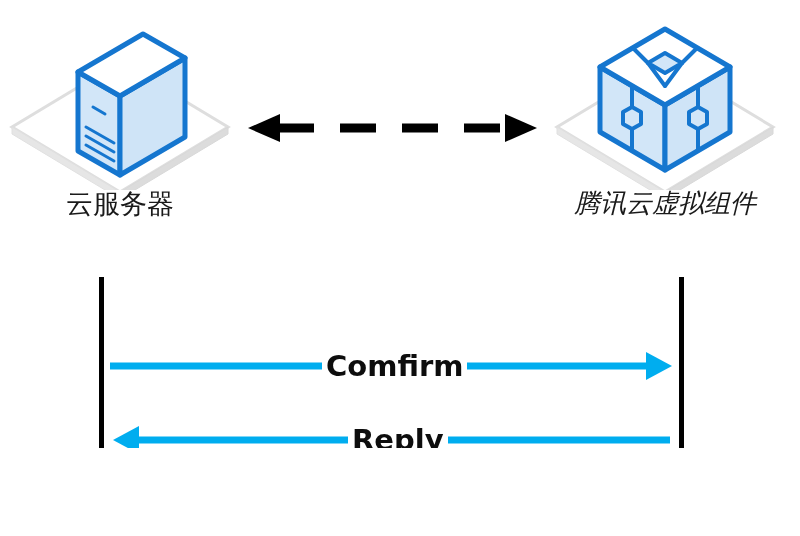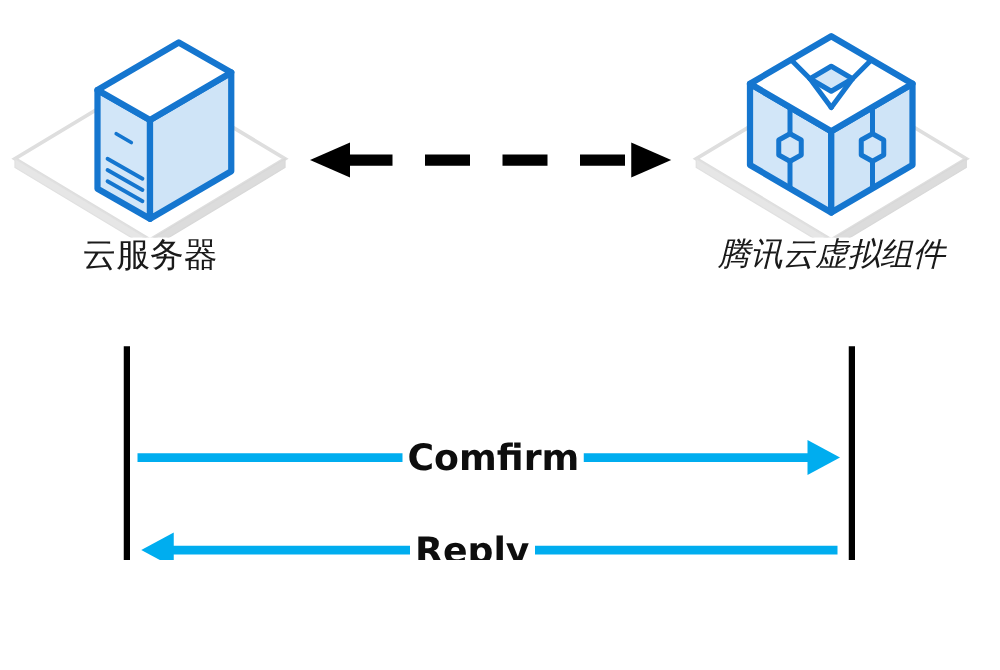--- a/index.html
+++ b/index.html
@@ -176,15 +176,15 @@
       </g>
 
       <g>
         <line x1="134" y1="440" x2="670" y2="440" stroke="#00ADEF" stroke-width="7"></line>
         <polygon points="113,440 139,426 139,454" fill="#00ADEF"></polygon>
       </g>
     </svg>
   </div>
 
   <div class="msg-label" style="left:322px; top:351px;">Comfirm</div>
-  <div class="msg-label" style="left:328px; top:425px;">Reply</div>
+  <div class="msg-label" style="left:348px; top:425px;">Reply</div>
 
 </div>
 
 </body></html>

